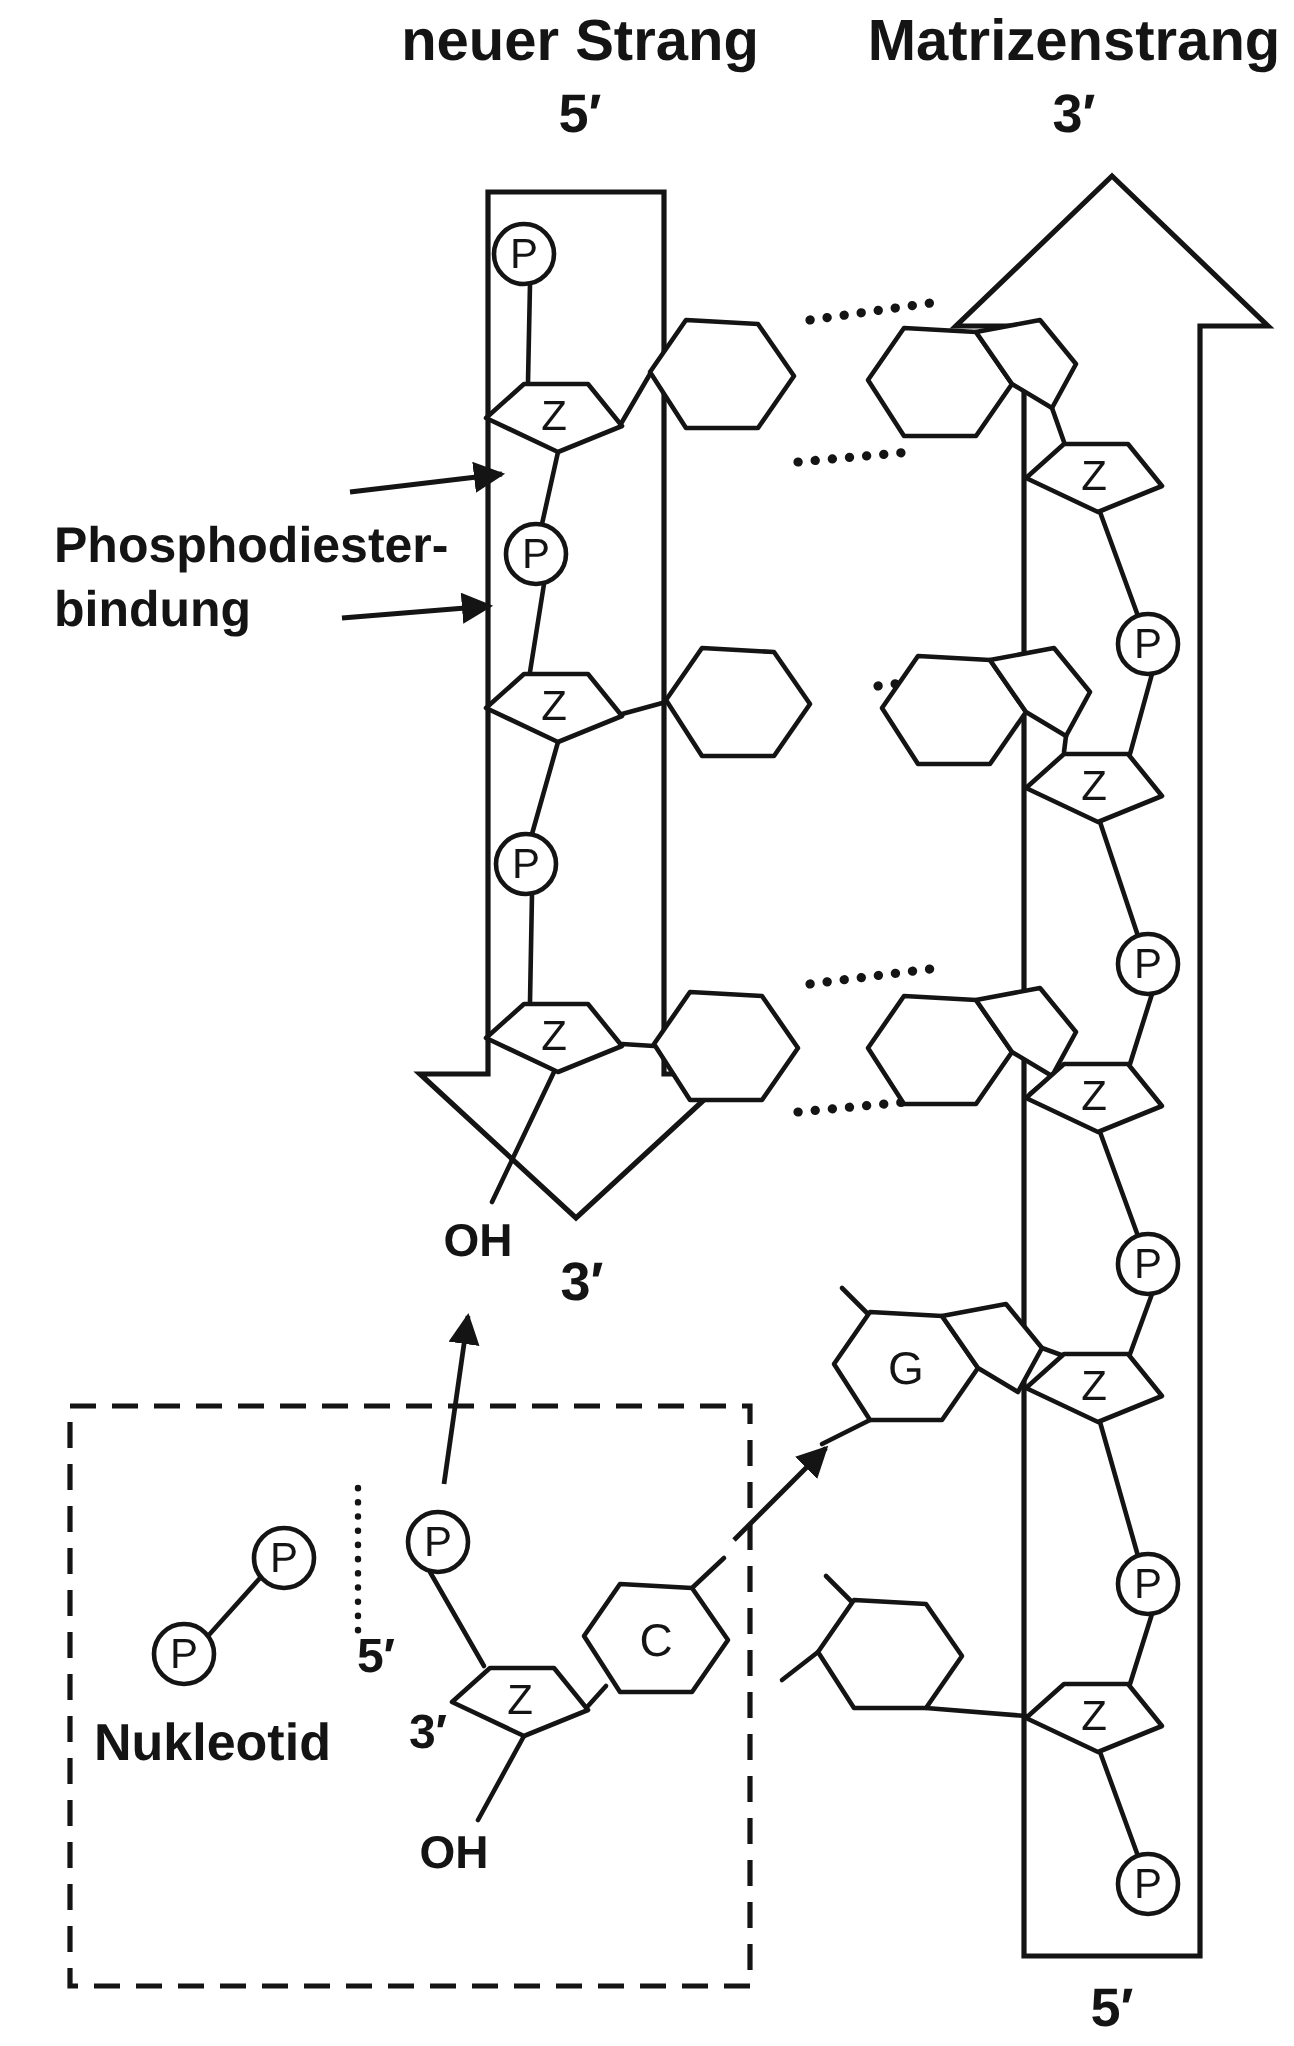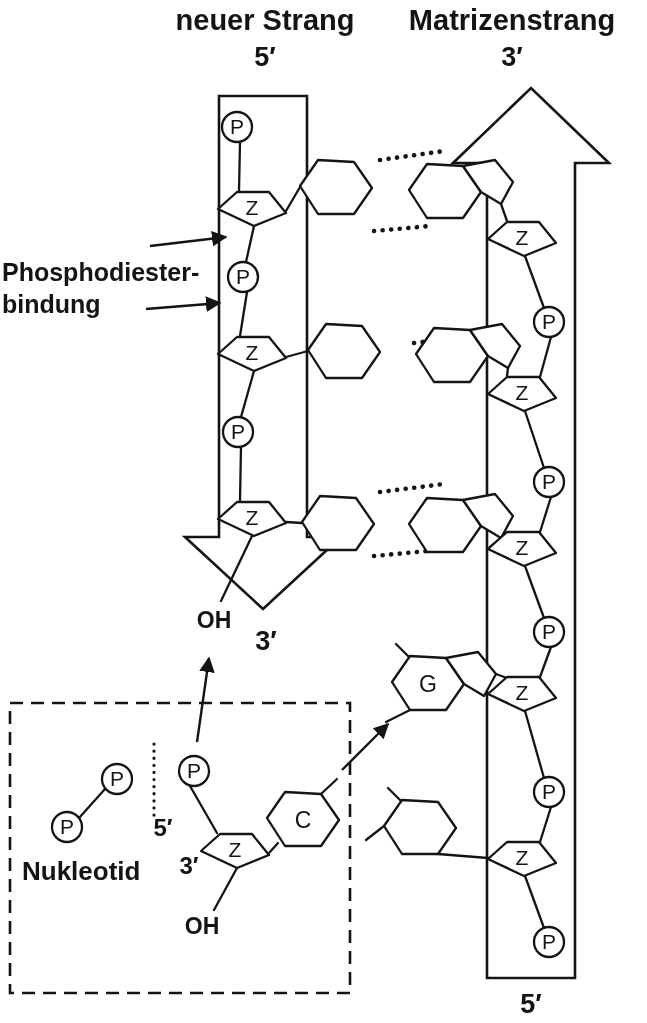--- a/index.html
+++ b/index.html
@@ -1,16 +1,16 @@
 <!DOCTYPE html>
 <html><head>
 <meta charset="utf-8">
 <style>
   html,body{margin:0;padding:0;background:#fff;}
-  .canvas{width:564px;height:1023px;background:#fff;position:relative;font-family:"Liberation Sans",sans-serif;}
+  .canvas{width:564px;height:1023px;background:#fff;position:relative;font-family:"Liberation Sans",sans-serif;padding-left:25px;}
   svg{display:block;}
   .bigarrow{fill:#fff;stroke:#141414;stroke-width:2.6;stroke-linejoin:miter;}
   .ring{fill:#fff;stroke:#141414;stroke-width:2.3;stroke-linejoin:round;}
   .circ{fill:#fff;stroke:#141414;stroke-width:2.3;}
   .bond{stroke:#141414;stroke-width:2.3;stroke-linecap:round;fill:none;}
   .hbond{stroke:#141414;stroke-width:4.6;stroke-dasharray:0.1 8.5;stroke-linecap:round;fill:none;}
   .dotline{stroke:#141414;stroke-width:3.2;stroke-dasharray:0.1 7;stroke-linecap:round;fill:none;}
   .box{fill:none;stroke:#141414;stroke-width:2.6;stroke-dasharray:13 8;}
   .ptr{stroke:#141414;stroke-width:2.4;fill:none;marker-end:url(#ah);}
   text{fill:#141414;}

